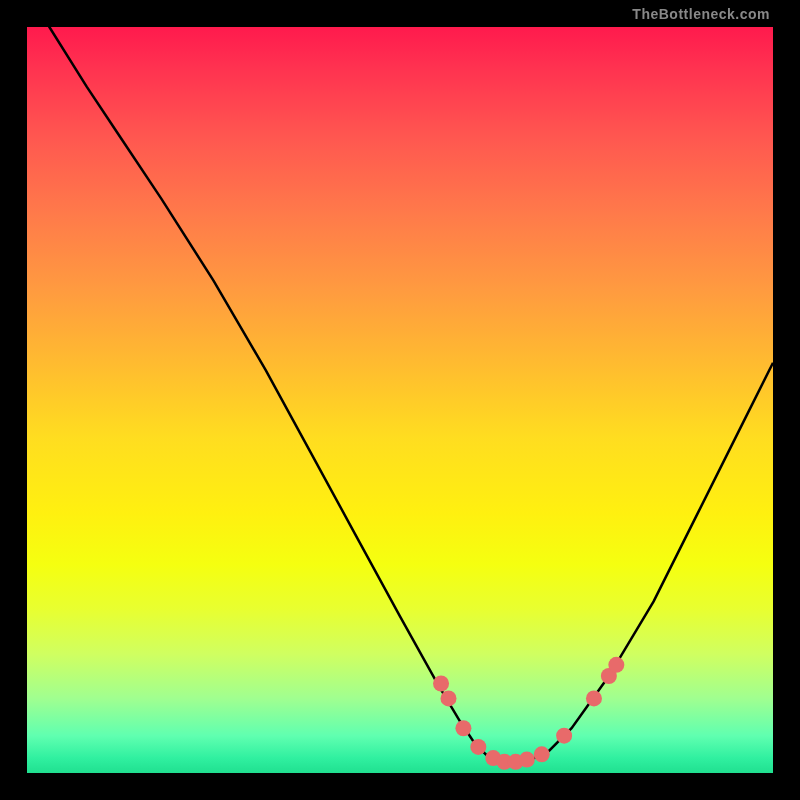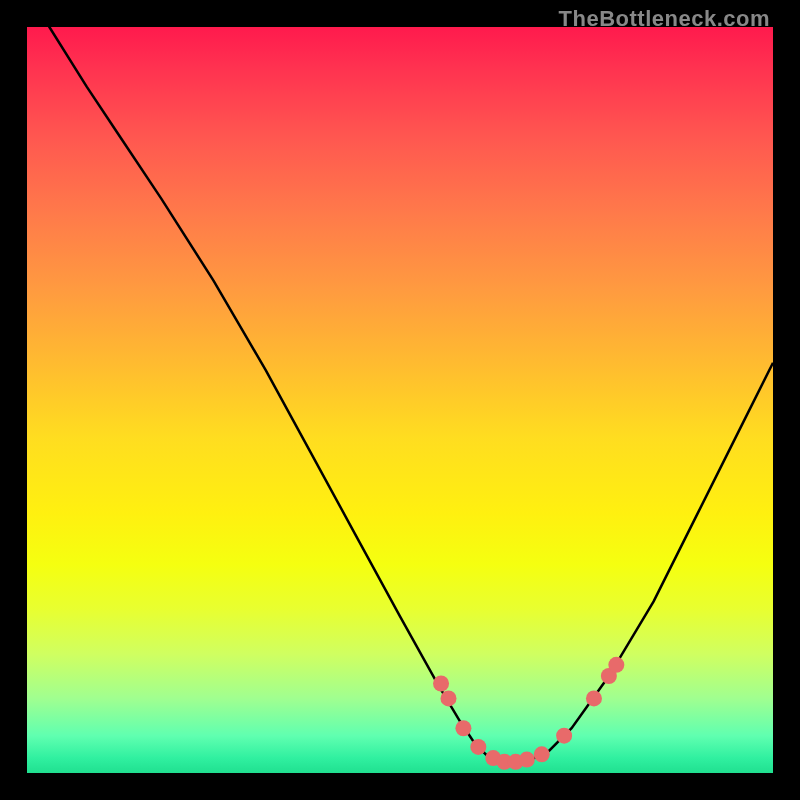--- a/index.html
+++ b/index.html
@@ -38,21 +38,21 @@
       #60ffb0 95%,
       #30f0a0 98%,
       #20e090 100%
     );
   }
   .watermark {
     position: absolute;
     top: 6px;
     right: 30px;
     font-family: Arial, sans-serif;
-    font-size: 22px;
+    font-size: 14px;
     font-weight: bold;
     color: #888;
     letter-spacing: 0.5px;
   }
   svg.overlay {
     position: absolute;
     left: 27px;
     top: 27px;
     width: 746px;
     height: 746px;

